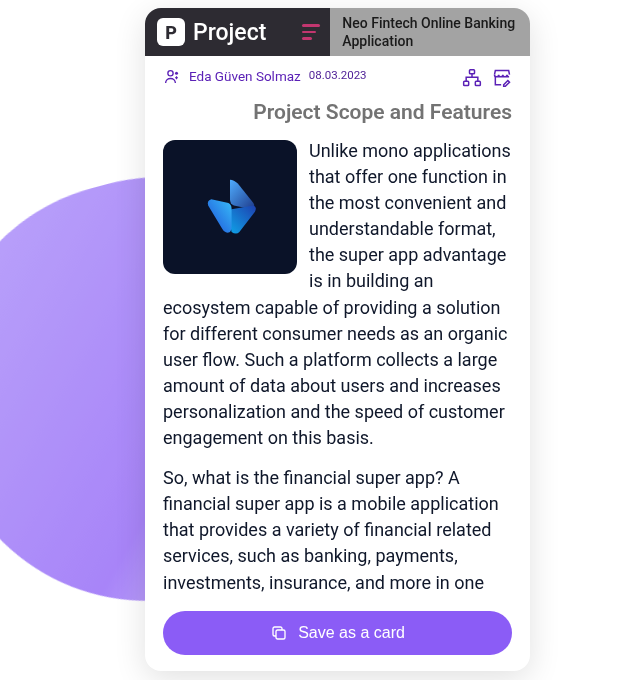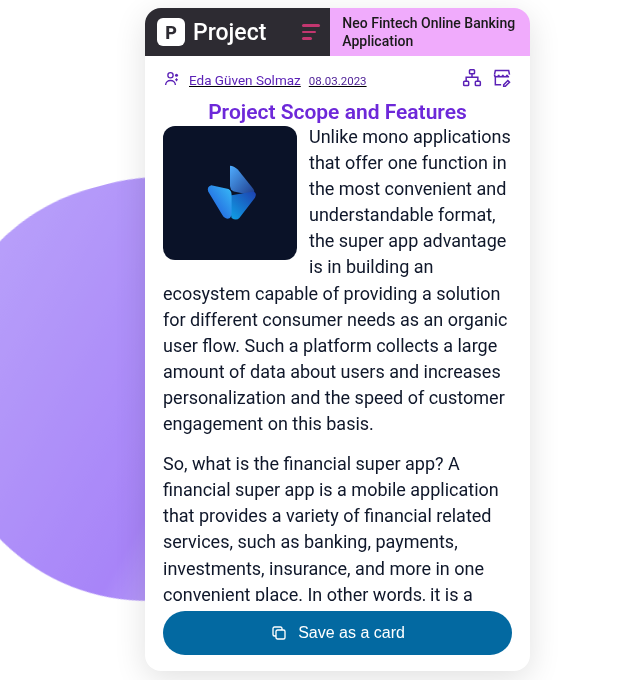--- a/index.html
+++ b/index.html
@@ -100,36 +100,35 @@
       background: #c2366f;
       border-radius: 2px;
     }
     
     .menu-line:nth-child(1) { width: 18px; }
     .menu-line:nth-child(2) { width: 14px; }
     .menu-line:nth-child(3) { width: 10px; }
     
     .header-right {
       flex: 1;
-      background: #f0abfc;
+      background: #a3a3a3;
       display: flex;
       align-items: center;
       padding: 0 12px;
       font-size: 14px;
       font-weight: 500;
       color: #1a1a1a;
       line-height: 1.3;
     }
     
     .meta-row {
       display: flex;
-      align-items: flex-end;
+      align-items: flex-start;
       padding: 12px 18px 6px;
       gap: 8px;
-      text-decoration: underline;
     }
     
     .user-icon {
       width: 18px;
       height: 18px;
       flex-shrink: 0;
     }
     
     .author {
       color: #5b21b6;
@@ -158,25 +157,25 @@
       cursor: pointer;
     }
     
     .content {
       padding: 6px 18px 12px;
       flex: 1;
       overflow: hidden;
     }
     
     .content-title {
-      text-align: center;
+      text-align: right;
       font-size: 21px;
       font-weight: 600;
-      color: #6d28d9;
-      margin-bottom: 0;
+      color: #737373;
+      margin-bottom: 14px;
     }
     
     .content-body {
       font-size: 18px;
       line-height: 1.45;
       color: #0f172a;
     }
     
     .feature-image {
       float: left;
@@ -199,21 +198,21 @@
       margin-bottom: 14px;
     }
     
     .footer {
       padding: 10px 18px 16px;
     }
     
     .save-button {
       width: 100%;
       height: 44px;
-      background: #0369a1;
+      background: #8b5cf6;
       border: none;
       border-radius: 22px;
       color: #ffffff;
       font-size: 16px;
       font-weight: 400;
       display: flex;
       align-items: center;
       justify-content: center;
       gap: 10px;
       cursor: pointer;

